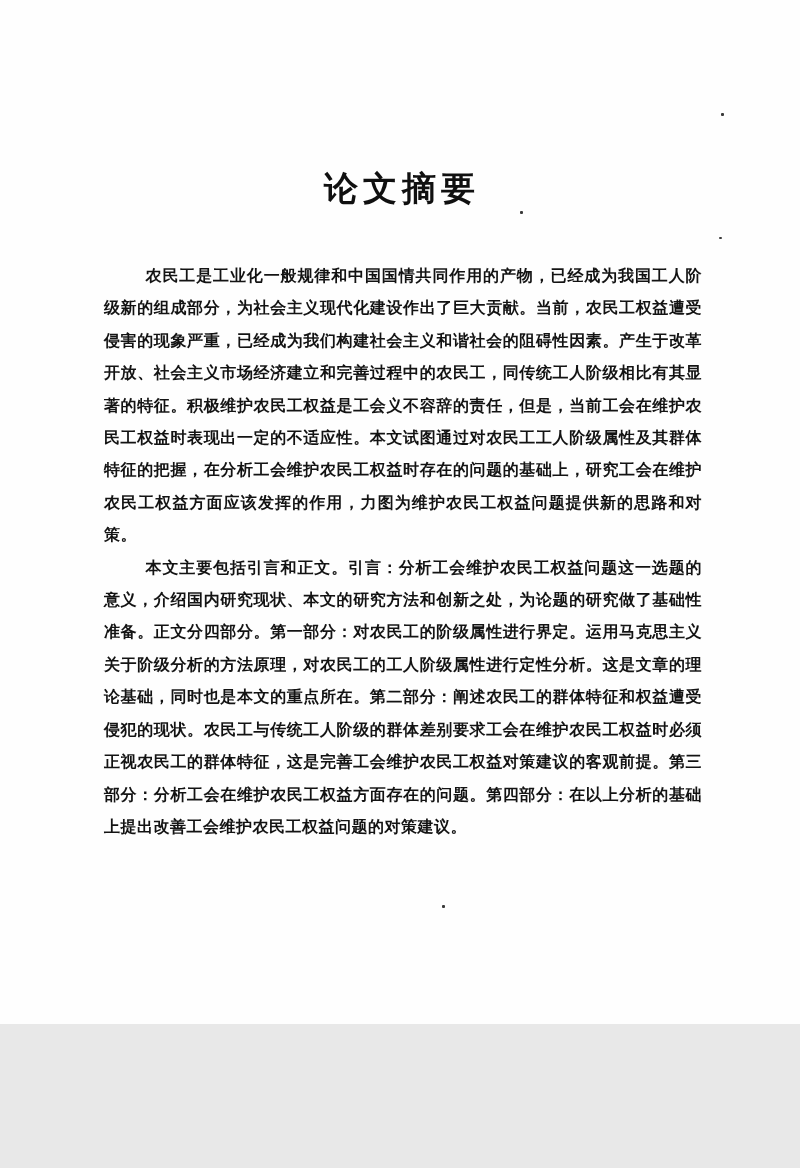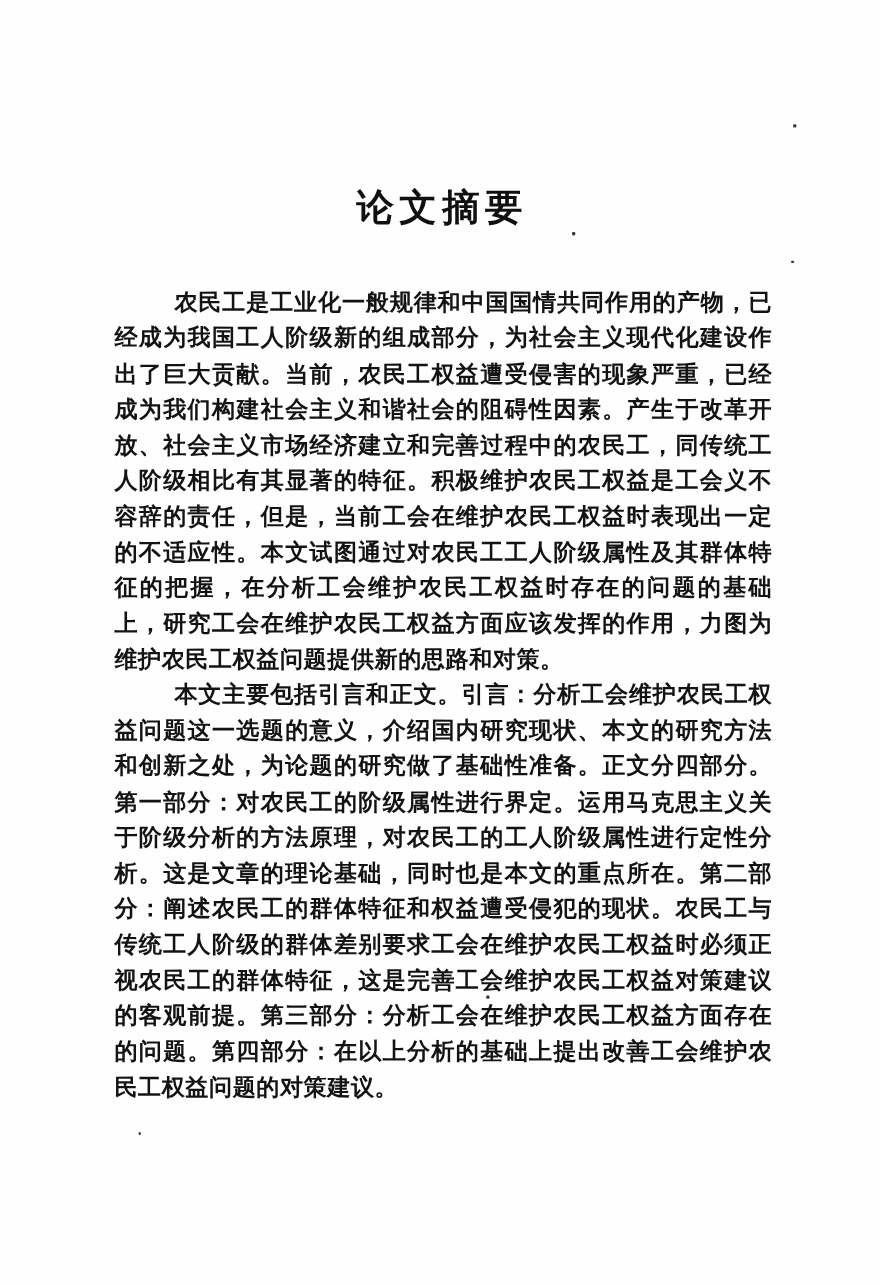--- a/index.html
+++ b/index.html
@@ -3,45 +3,45 @@
 <meta charset="utf-8">
 <style>
   html, body {
     margin: 0;
     padding: 0;
     background: #e8e8e8;
   }
   .page {
     position: relative;
     width: 800px;
-    height: 1168px;
+    height: 1024px;
     margin: 0 auto;
     background: #fefefe;
     color: #131313;
-    font-family: Liberation Sans, sans-serif;
+    font-family: Liberation Serif, serif;
     overflow: hidden;
   }
   .doc-title {
     position: absolute;
     top: 166px;
     left: 102px;
     width: 600px;
     margin: 0;
     text-align: center;
     font-size: 34px;
     font-weight: 700;
     letter-spacing: 5px;
     color: #101010;
   }
   .abstract-body {
     position: absolute;
     top: 260px;
     left: 104px;
     width: 598px;
-    font-size: 21px;
+    font-size: 16px;
     line-height: 32.4px;
     font-weight: 600;
     text-align: justify;
     text-justify: inter-ideograph;
     letter-spacing: 0.5px;
   }
   .abstract-body p {
     margin: 0;
     text-indent: 2.6em;
   }

